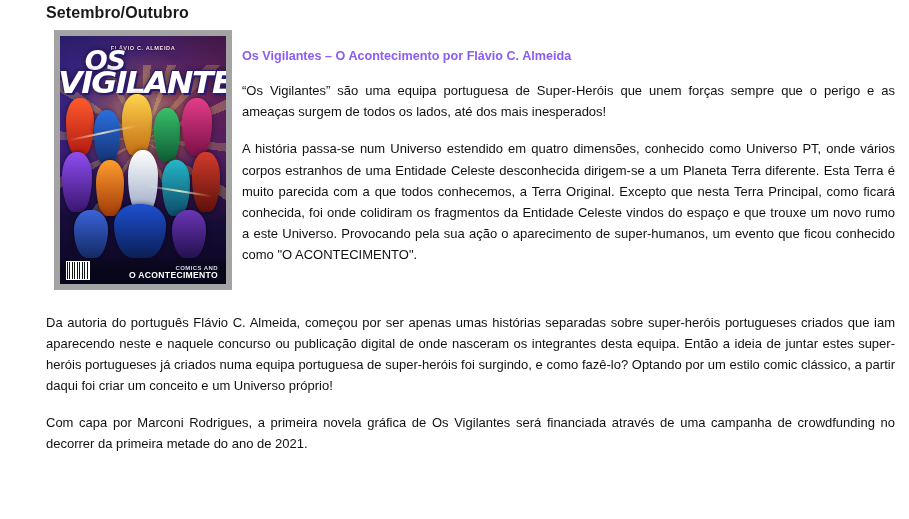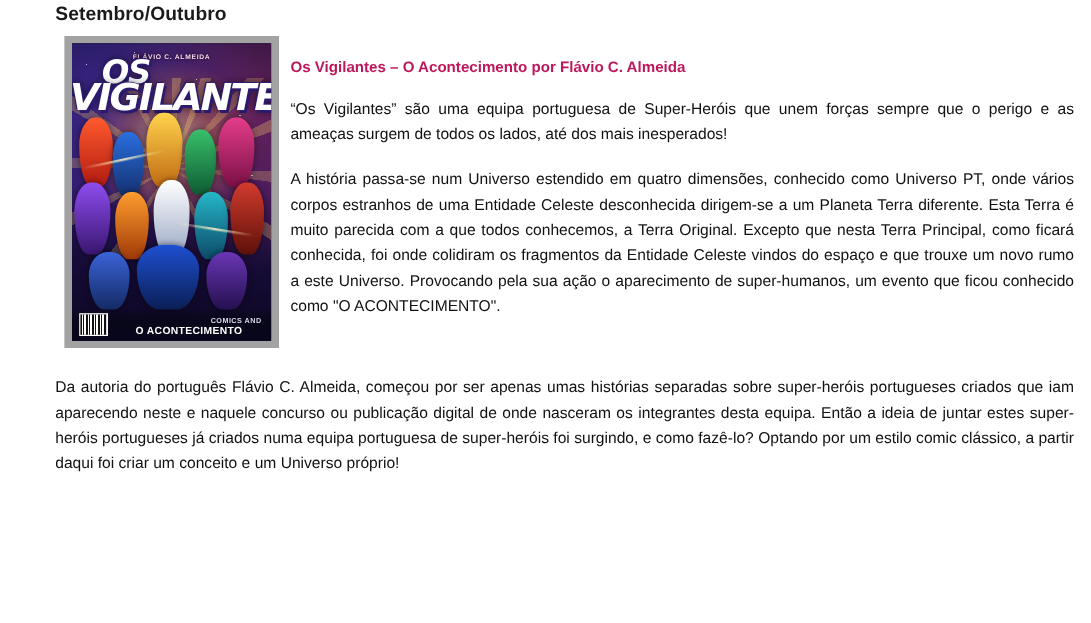--- a/index.html
+++ b/index.html
@@ -162,42 +162,42 @@
     right: 8px;
     bottom: 13px;
     font-size: 6px;
     font-weight: bold;
     letter-spacing: .4px;
     color: #d8d8e8;
     text-align: right;
   }
   .cover .footer .l2 {
     position: absolute;
-    right: 24px;
+    right: 8px;
     bottom: 4px;
     font-size: 8.6px;
     font-weight: bold;
     letter-spacing: .3px;
     color: #ffffff;
     text-align: center;
   }
   .cover .barcode {
     position: absolute;
     left: 6px;
     bottom: 4px;
     width: 22px;
     height: 17px;
     background:
       repeating-linear-gradient(90deg, #111 0 1px, #fff 1px 2px, #111 2px 3px, #fff 3px 5px);
     border: 1px solid #fff;
   }
   .article-title {
     font-size: 12.6px;
     font-weight: bold;
-    color: #be185d;
+    color: #8b5cf6;
     margin: 26px 0 0 0;
     line-height: 1.3;
   }
   p.body {
     font-size: 13px;
     line-height: 1.62;
     text-align: justify;
     color: #111111;
     margin: 16px 0 0 0;
   }
@@ -253,14 +253,15 @@
       </div>
     </div>
   </div>
 
   <h3 class="article-title">Os Vigilantes – O Acontecimento por Flávio C. Almeida</h3>
 
   <p class="body first">“Os Vigilantes” são uma equipa portuguesa de Super-Heróis que unem forças sempre que o perigo e as ameaças surgem de todos os lados, até dos mais inesperados!</p>
   <p class="body">A história passa-se num Universo estendido em quatro dimensões, conhecido como Universo PT, onde vários corpos estranhos de uma Entidade Celeste desconhecida dirigem-se a um Planeta Terra diferente. Esta Terra é muito parecida com a que todos conhecemos, a Terra Original. Excepto que nesta Terra Principal, como ficará conhecida, foi onde colidiram os fragmentos da Entidade Celeste vindos do espaço e que trouxe um novo rumo a este Universo. Provocando pela sua ação o aparecimento de super-humanos, um evento que ficou conhecido como "O ACONTECIMENTO".</p>
   <div class="clear"></div>
   <p class="body">Da autoria do português Flávio C. Almeida, começou por ser apenas umas histórias separadas sobre super-heróis portugueses criados que iam aparecendo neste e naquele concurso ou publicação digital de onde nasceram os integrantes desta equipa. Então a ideia de juntar estes super-heróis portugueses já criados numa equipa portuguesa de super-heróis foi surgindo, e como fazê-lo? Optando por um estilo comic clássico, a partir daqui foi criar um conceito e um Universo próprio!</p>
+  <p class="body">Com capa por Marconi Rodrigues, a primeira novela gráfica de Os Vigilantes será financiada através de uma campanha de crowdfunding no decorrer da primeira metade do ano de 2021.</p>
 
 </div>
 
 </body></html>

